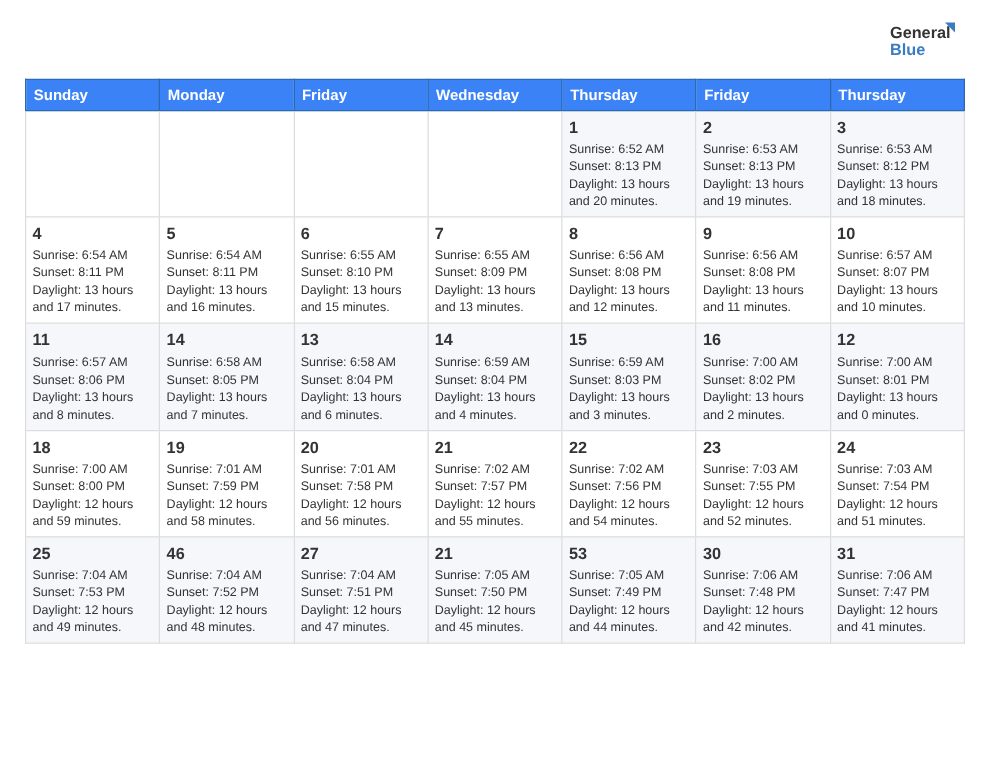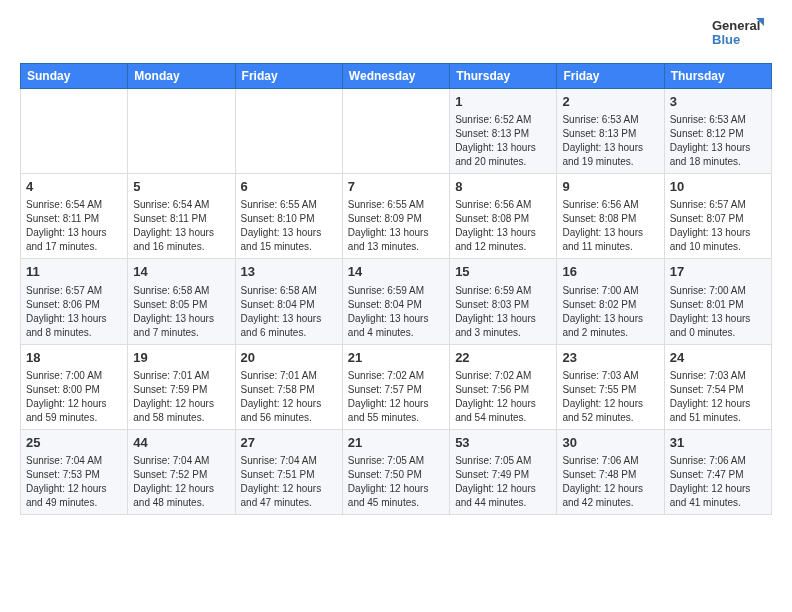--- a/index.html
+++ b/index.html
@@ -179,21 +179,21 @@
         </td>
         <td>
           <span class="day-num">15</span>
           <div class="day-info">Sunrise: 6:59 AM<br>Sunset: 8:03 PM<br>Daylight: 13 hours<br>and 3 minutes.</div>
         </td>
         <td>
           <span class="day-num">16</span>
           <div class="day-info">Sunrise: 7:00 AM<br>Sunset: 8:02 PM<br>Daylight: 13 hours<br>and 2 minutes.</div>
         </td>
         <td>
-          <span class="day-num">17</span>
+          <span class="day-num">12</span>
           <div class="day-info">Sunrise: 7:00 AM<br>Sunset: 8:01 PM<br>Daylight: 13 hours<br>and 0 minutes.</div>
         </td>
       </tr>
       <tr>
         <td>
           <span class="day-num">18</span>
           <div class="day-info">Sunrise: 7:00 AM<br>Sunset: 8:00 PM<br>Daylight: 12 hours<br>and 59 minutes.</div>
         </td>
         <td>
           <span class="day-num">19</span>
@@ -219,21 +219,21 @@
           <span class="day-num">24</span>
           <div class="day-info">Sunrise: 7:03 AM<br>Sunset: 7:54 PM<br>Daylight: 12 hours<br>and 51 minutes.</div>
         </td>
       </tr>
       <tr>
         <td>
           <span class="day-num">25</span>
           <div class="day-info">Sunrise: 7:04 AM<br>Sunset: 7:53 PM<br>Daylight: 12 hours<br>and 49 minutes.</div>
         </td>
         <td>
-          <span class="day-num">44</span>
+          <span class="day-num">46</span>
           <div class="day-info">Sunrise: 7:04 AM<br>Sunset: 7:52 PM<br>Daylight: 12 hours<br>and 48 minutes.</div>
         </td>
         <td>
           <span class="day-num">27</span>
           <div class="day-info">Sunrise: 7:04 AM<br>Sunset: 7:51 PM<br>Daylight: 12 hours<br>and 47 minutes.</div>
         </td>
         <td>
           <span class="day-num">21</span>
           <div class="day-info">Sunrise: 7:05 AM<br>Sunset: 7:50 PM<br>Daylight: 12 hours<br>and 45 minutes.</div>
         </td>

